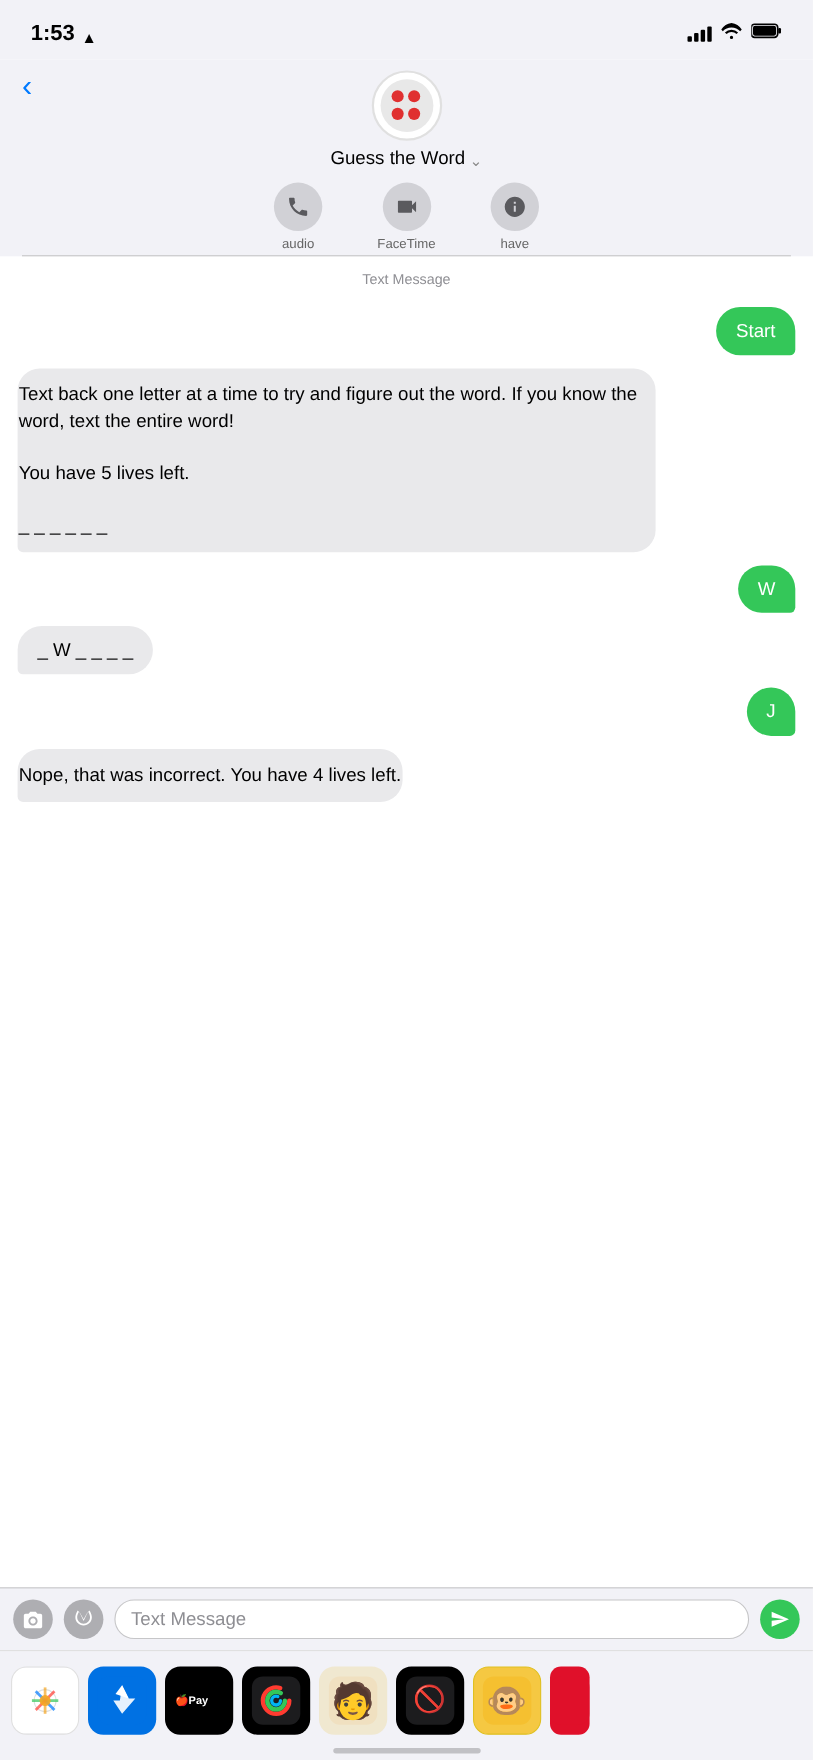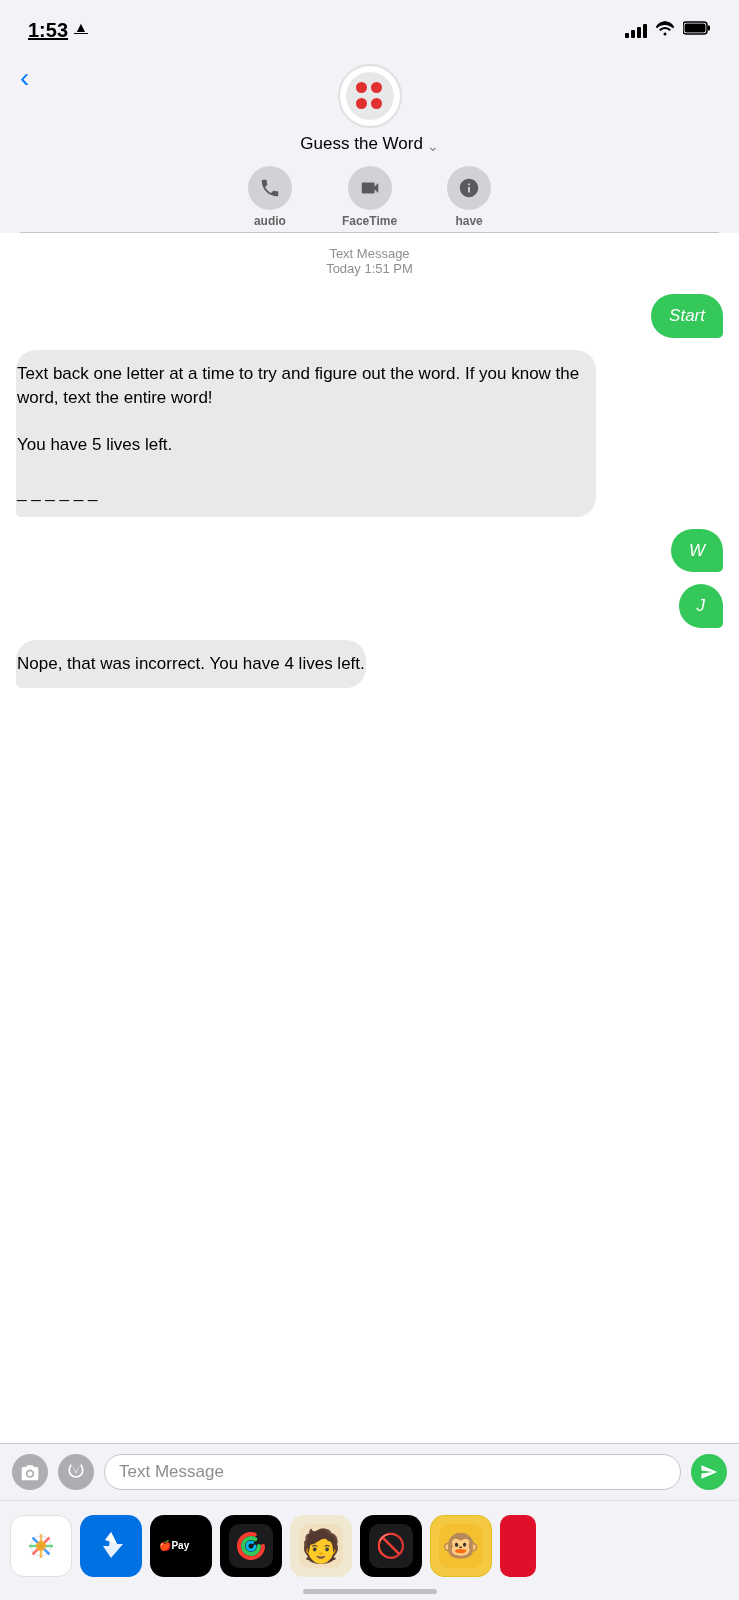--- a/index.html
+++ b/index.html
@@ -107,21 +107,20 @@
       color: #000;
     }
     .chevron-down {
       color: #888;
       font-size: 14px;
     }
     .action-buttons {
       display: flex;
       gap: 50px;
       margin-bottom: 4px;
-      font-weight: bold;
     }
     .action-btn {
       display: flex;
       flex-direction: column;
       align-items: center;
       gap: 4px;
       cursor: pointer;
     }
     .action-icon-circle {
       width: 44px;
@@ -176,21 +175,20 @@
       padding: 12px 1px;
       border-radius: 20px;
       font-size: 17px;
       line-height: 1.4;
       word-break: break-word;
     }
     .bubble.sent {
       background: #34c759;
       color: #fff;
       border-bottom-right-radius: 5px;
-      font-style: italic;
     }
     .bubble.received {
       background: #e9e9eb;
       color: #000;
       border-bottom-left-radius: 5px;
     }
     .bubble.small {
       padding: 10px 18px;
       font-size: 17px;
       border-radius: 22px;
@@ -304,21 +302,21 @@
       right: 0;
       bottom: 160px;
       overflow-y: auto;
       padding: 16px;
     }
   </style>
 </head>
 <body>
 
 <div class="status-bar">
-  <div style="display:flex;align-items:flex-start;gap:6px;text-decoration:underline;">
+  <div style="display:flex;align-items:flex-end;gap:6px;">
     <span class="status-time">1:53</span>
     <span style="font-size:14px;color:#000;">▲</span>
   </div>
   <div class="status-icons">
     <div class="signal-bars">
       <div class="signal-bar" style="height:5px;"></div>
       <div class="signal-bar" style="height:8px;"></div>
       <div class="signal-bar" style="height:11px;"></div>
       <div class="signal-bar" style="height:14px;"></div>
     </div>
@@ -379,41 +377,45 @@
       <span class="action-label">have</span>
     </div>
   </div>
   <div class="header-divider"></div>
 </div>
 
 <div class="messages-scroll">
 
   <div class="timestamp-row">
     <div class="timestamp-label">Text Message</div>
-    <div class="timestamp-time">Today 1:51 PM</div>
   </div>
 
   <div class="bubble-row sent">
     <div class="bubble sent small">
       <span>Start</span>
     </div>
   </div>
 
   <div class="bubble-row received">
     <div class="bubble received">
       <span>Text back one letter at a time to try and figure out the word. If you know the word, text the entire word!<br><br>You have 5 lives left.<br><br>_ _ _ _ _ _</span>
     </div>
   </div>
 
   <div class="bubble-row sent">
     <div class="bubble sent small">
       <span>W</span>
     </div>
   </div>
 
+  <div class="bubble-row received">
+    <div class="bubble received small">
+      <span>_ W _ _ _ _</span>
+    </div>
+  </div>
 
   <div class="bubble-row sent">
     <div class="bubble sent small">
       <span>J</span>
     </div>
   </div>
 
   <div class="bubble-row received">
     <div class="bubble received">
       <span>Nope, that was incorrect. You have 4 lives left.</span>

